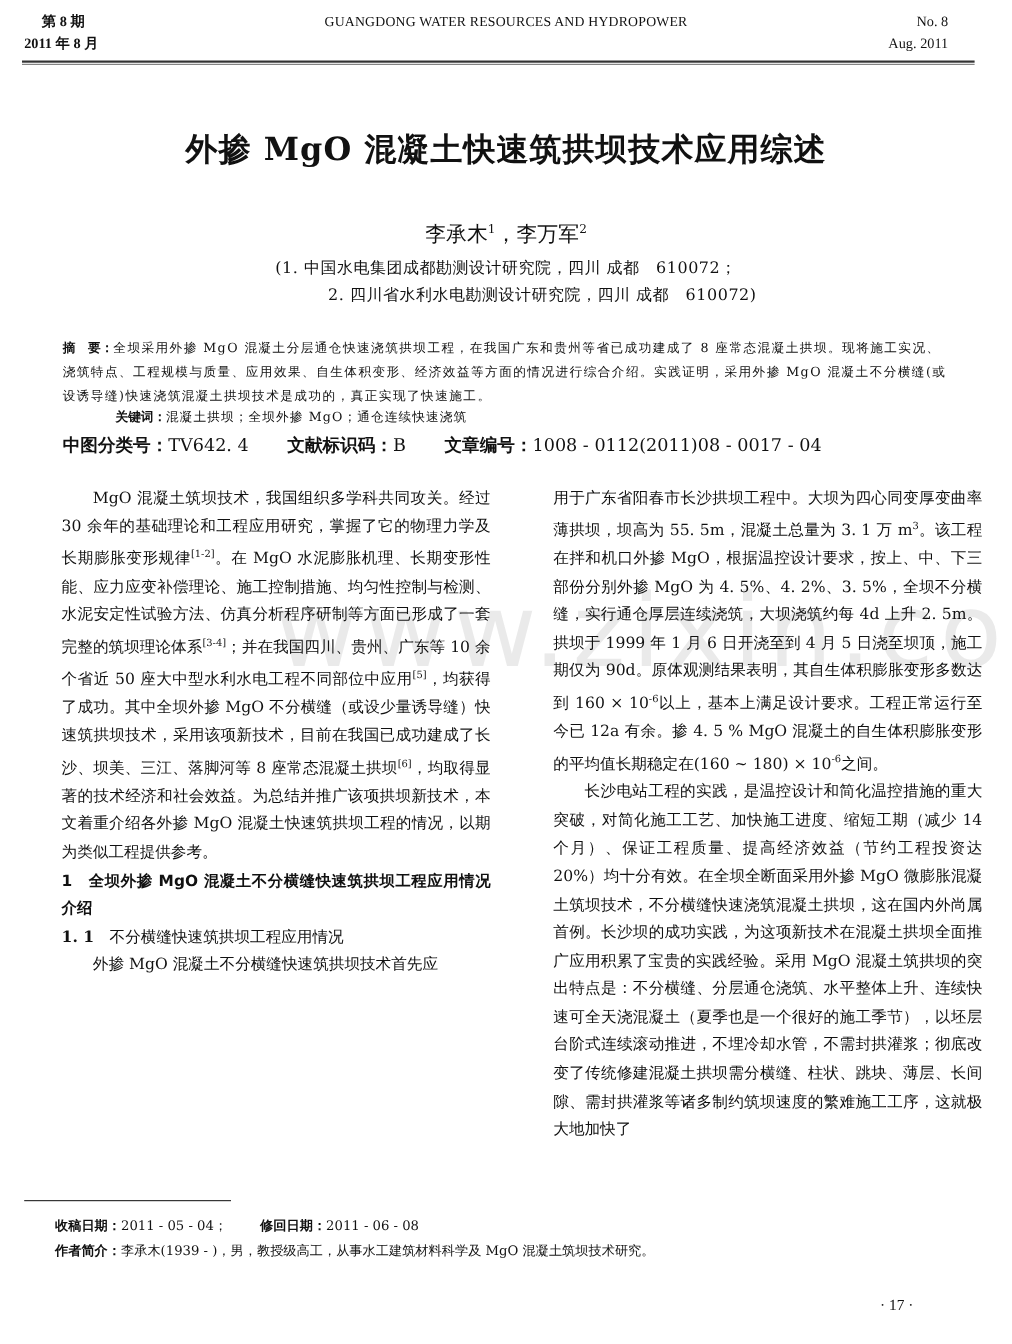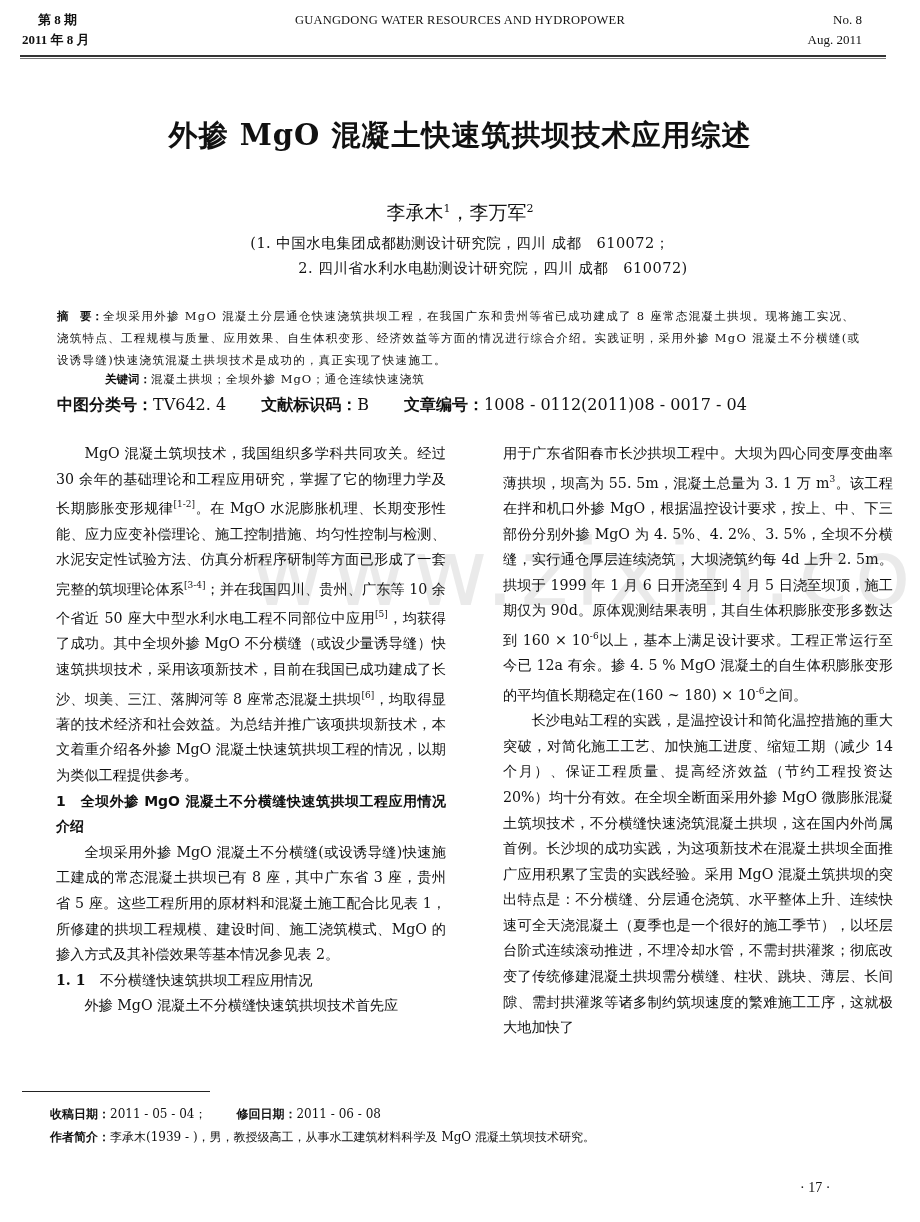--- a/index.html
+++ b/index.html
@@ -87,21 +87,20 @@
   <b>文章编号：</b><span>1008 - 0112(2011)08 - 0017 - 04</span>
 </div>
 
 <div class="abs watermark">www.zixin.com.cn</div>
 
 <div class="abs col col1">
   <p class="indent">
     <span>MgO 混凝土筑坝技术，我国组织多学科共同攻关。经过 30 余年的基础理论和工程应用研究，掌握了它的物理力学及长期膨胀变形规律</span><sup class="ref">[1-2]</sup><span>。在 MgO 水泥膨胀机理、长期变形性能、应力应变补偿理论、施工控制措施、均匀性控制与检测、水泥安定性试验方法、仿真分析程序研制等方面已形成了一套完整的筑坝理论体系</span><sup class="ref">[3-4]</sup><span>；并在我国四川、贵州、广东等 10 余个省近 50 座大中型水利水电工程不同部位中应用</span><sup class="ref">[5]</sup><span>，均获得了成功。其中全坝外掺 MgO 不分横缝（或设少量诱导缝）快速筑拱坝技术，采用该项新技术，目前在我国已成功建成了长沙、坝美、三江、落脚河等 8 座常态混凝土拱坝</span><sup class="ref">[6]</sup><span>，均取得显著的技术经济和社会效益。为总结并推广该项拱坝新技术，本文着重介绍各外掺 MgO 混凝土快速筑拱坝工程的情况，以期为类似工程提供参考。</span>
   </p>
   <p class="sec">1　全坝外掺 MgO 混凝土不分横缝快速筑拱坝工程应用情况介绍</p>
-  <p class="indent">全坝采用外掺 MgO 混凝土不分横缝(或设诱导缝)快速施工建成的常态混凝土拱坝已有 8 座，其中广东省 3 座，贵州省 5 座。这些工程所用的原材料和混凝土施工配合比见表 1，所修建的拱坝工程规模、建设时间、施工浇筑模式、MgO 的掺入方式及其补偿效果等基本情况参见表 2。</p>
   <p class="subsec">
     <b>1. 1</b><span>不分横缝快速筑拱坝工程应用情况</span>
   </p>
   <p class="indent">外掺 MgO 混凝土不分横缝快速筑拱坝技术首先应</p>
 </div>
 
 <div class="abs col col2">
   <p>
     <span>用于广东省阳春市长沙拱坝工程中。大坝为四心同变厚变曲率薄拱坝，坝高为 55. 5m，混凝土总量为 3. 1 万 m</span><sup class="ref">3</sup><span>。该工程在拌和机口外掺 MgO，根据温控设计要求，按上、中、下三部份分别外掺 MgO 为 4. 5%、4. 2%、3. 5%，全坝不分横缝，实行通仓厚层连续浇筑，大坝浇筑约每 4d 上升 2. 5m。拱坝于 1999 年 1 月 6 日开浇至到 4 月 5 日浇至坝顶，施工期仅为 90d。原体观测结果表明，其自生体积膨胀变形多数达到 160 × 10</span><sup class="ref">-6</sup><span>以上，基本上满足设计要求。工程正常运行至今已 12a 有余。掺 4. 5 % MgO 混凝土的自生体积膨胀变形的平均值长期稳定在(160 ~ 180) × 10</span><sup class="ref">-6</sup><span>之间。</span>
   </p>

